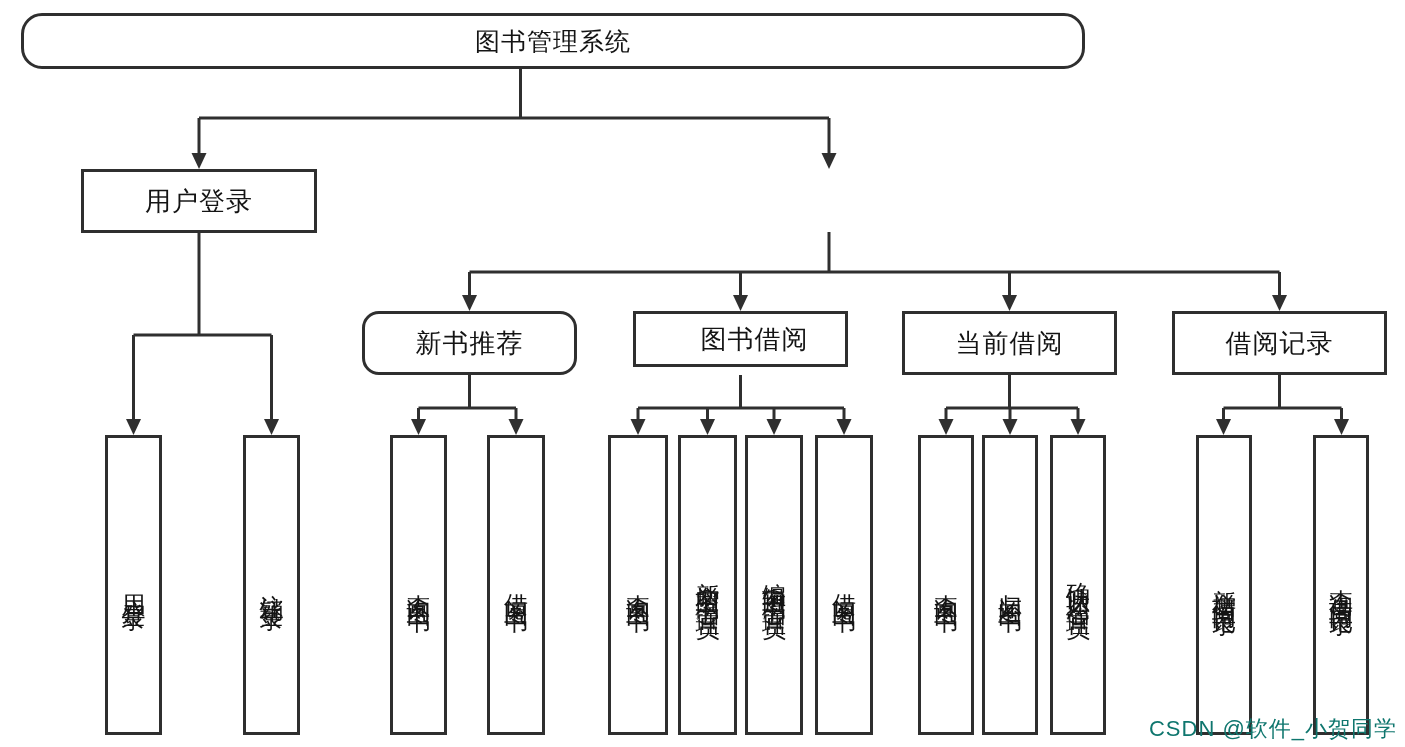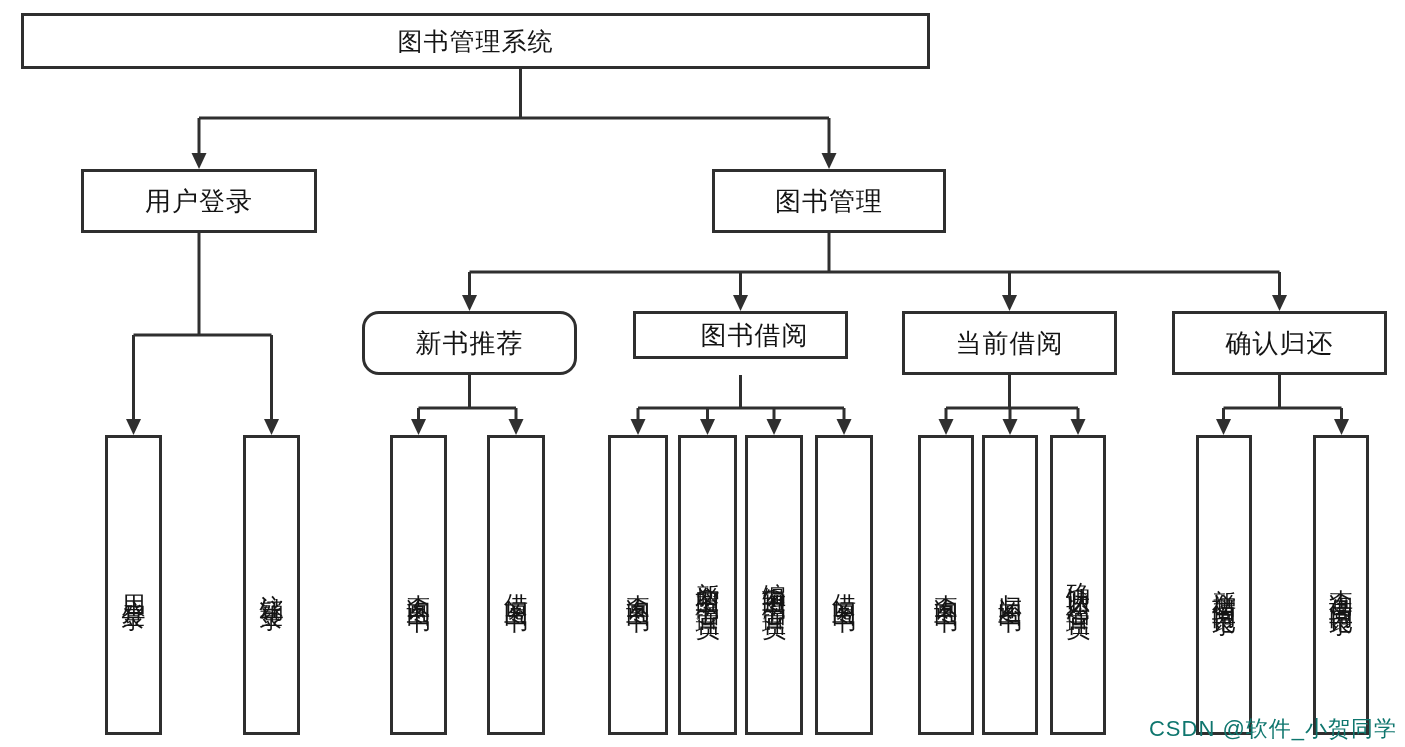--- a/index.html
+++ b/index.html
@@ -127,29 +127,28 @@
       <polygon points="766.5,419 781.5,419 774,435"></polygon>
       <polygon points="836.5,419 851.5,419 844,435"></polygon>
       <polygon points="938.5,419 953.5,419 946,435"></polygon>
       <polygon points="1002.5,419 1017.5,419 1010,435"></polygon>
       <polygon points="1070.5,419 1085.5,419 1078,435"></polygon>
       <polygon points="1216,419 1231,419 1223.5,435"></polygon>
       <polygon points="1334,419 1349,419 1341.5,435"></polygon>
     </g>
   </svg>
 
-  <div class="node root-box" style="left:21px; top:13px; width:909px; height:56px;">图书管理系统</div>
+  <div class="node root-box" style="left:21px; top:13px; width:1064px; height:56px;border-radius:21px;">图书管理系统</div>
 
   <div class="node h-label" style="left:81px; top:169px; width:236px; height:64px;">用户登录</div>
-  <div class="node h-label" style="left:712px; top:169px; width:234px; height:64px;">图书管理</div>
 
   <div class="node h-label" style="left:362px; top:311px; width:215px; height:64px;border-radius:17px;">新书推荐</div>
-  <div class="node h-label" style="left:633px; top:311px; width:215px; height:48px;padding-left:28px;">图书借阅</div>
+  <div class="node h-label" style="left:633px; top:311px; width:215px; height:56px;padding-left:28px;">图书借阅</div>
   <div class="node h-label" style="left:902px; top:311px; width:215px; height:64px;text-align:right;">当前借阅</div>
-  <div class="node h-label" style="left:1172px; top:311px; width:215px; height:64px;">确认归还</div>
+  <div class="node h-label" style="left:1172px; top:311px; width:215px; height:64px;">借阅记录</div>
 
   <div class="node v-label" style="left:105px; top:435px; width:57px; height:300px;">
     <span>用户登录</span>
   </div>
   <div class="node v-label" style="left:243px; top:435px; width:57px; height:300px;">
     <span>注销登录</span>
   </div>
 
   <div class="node v-label" style="left:390px; top:435px; width:57px; height:300px;">
     <span>查询图书</span>

